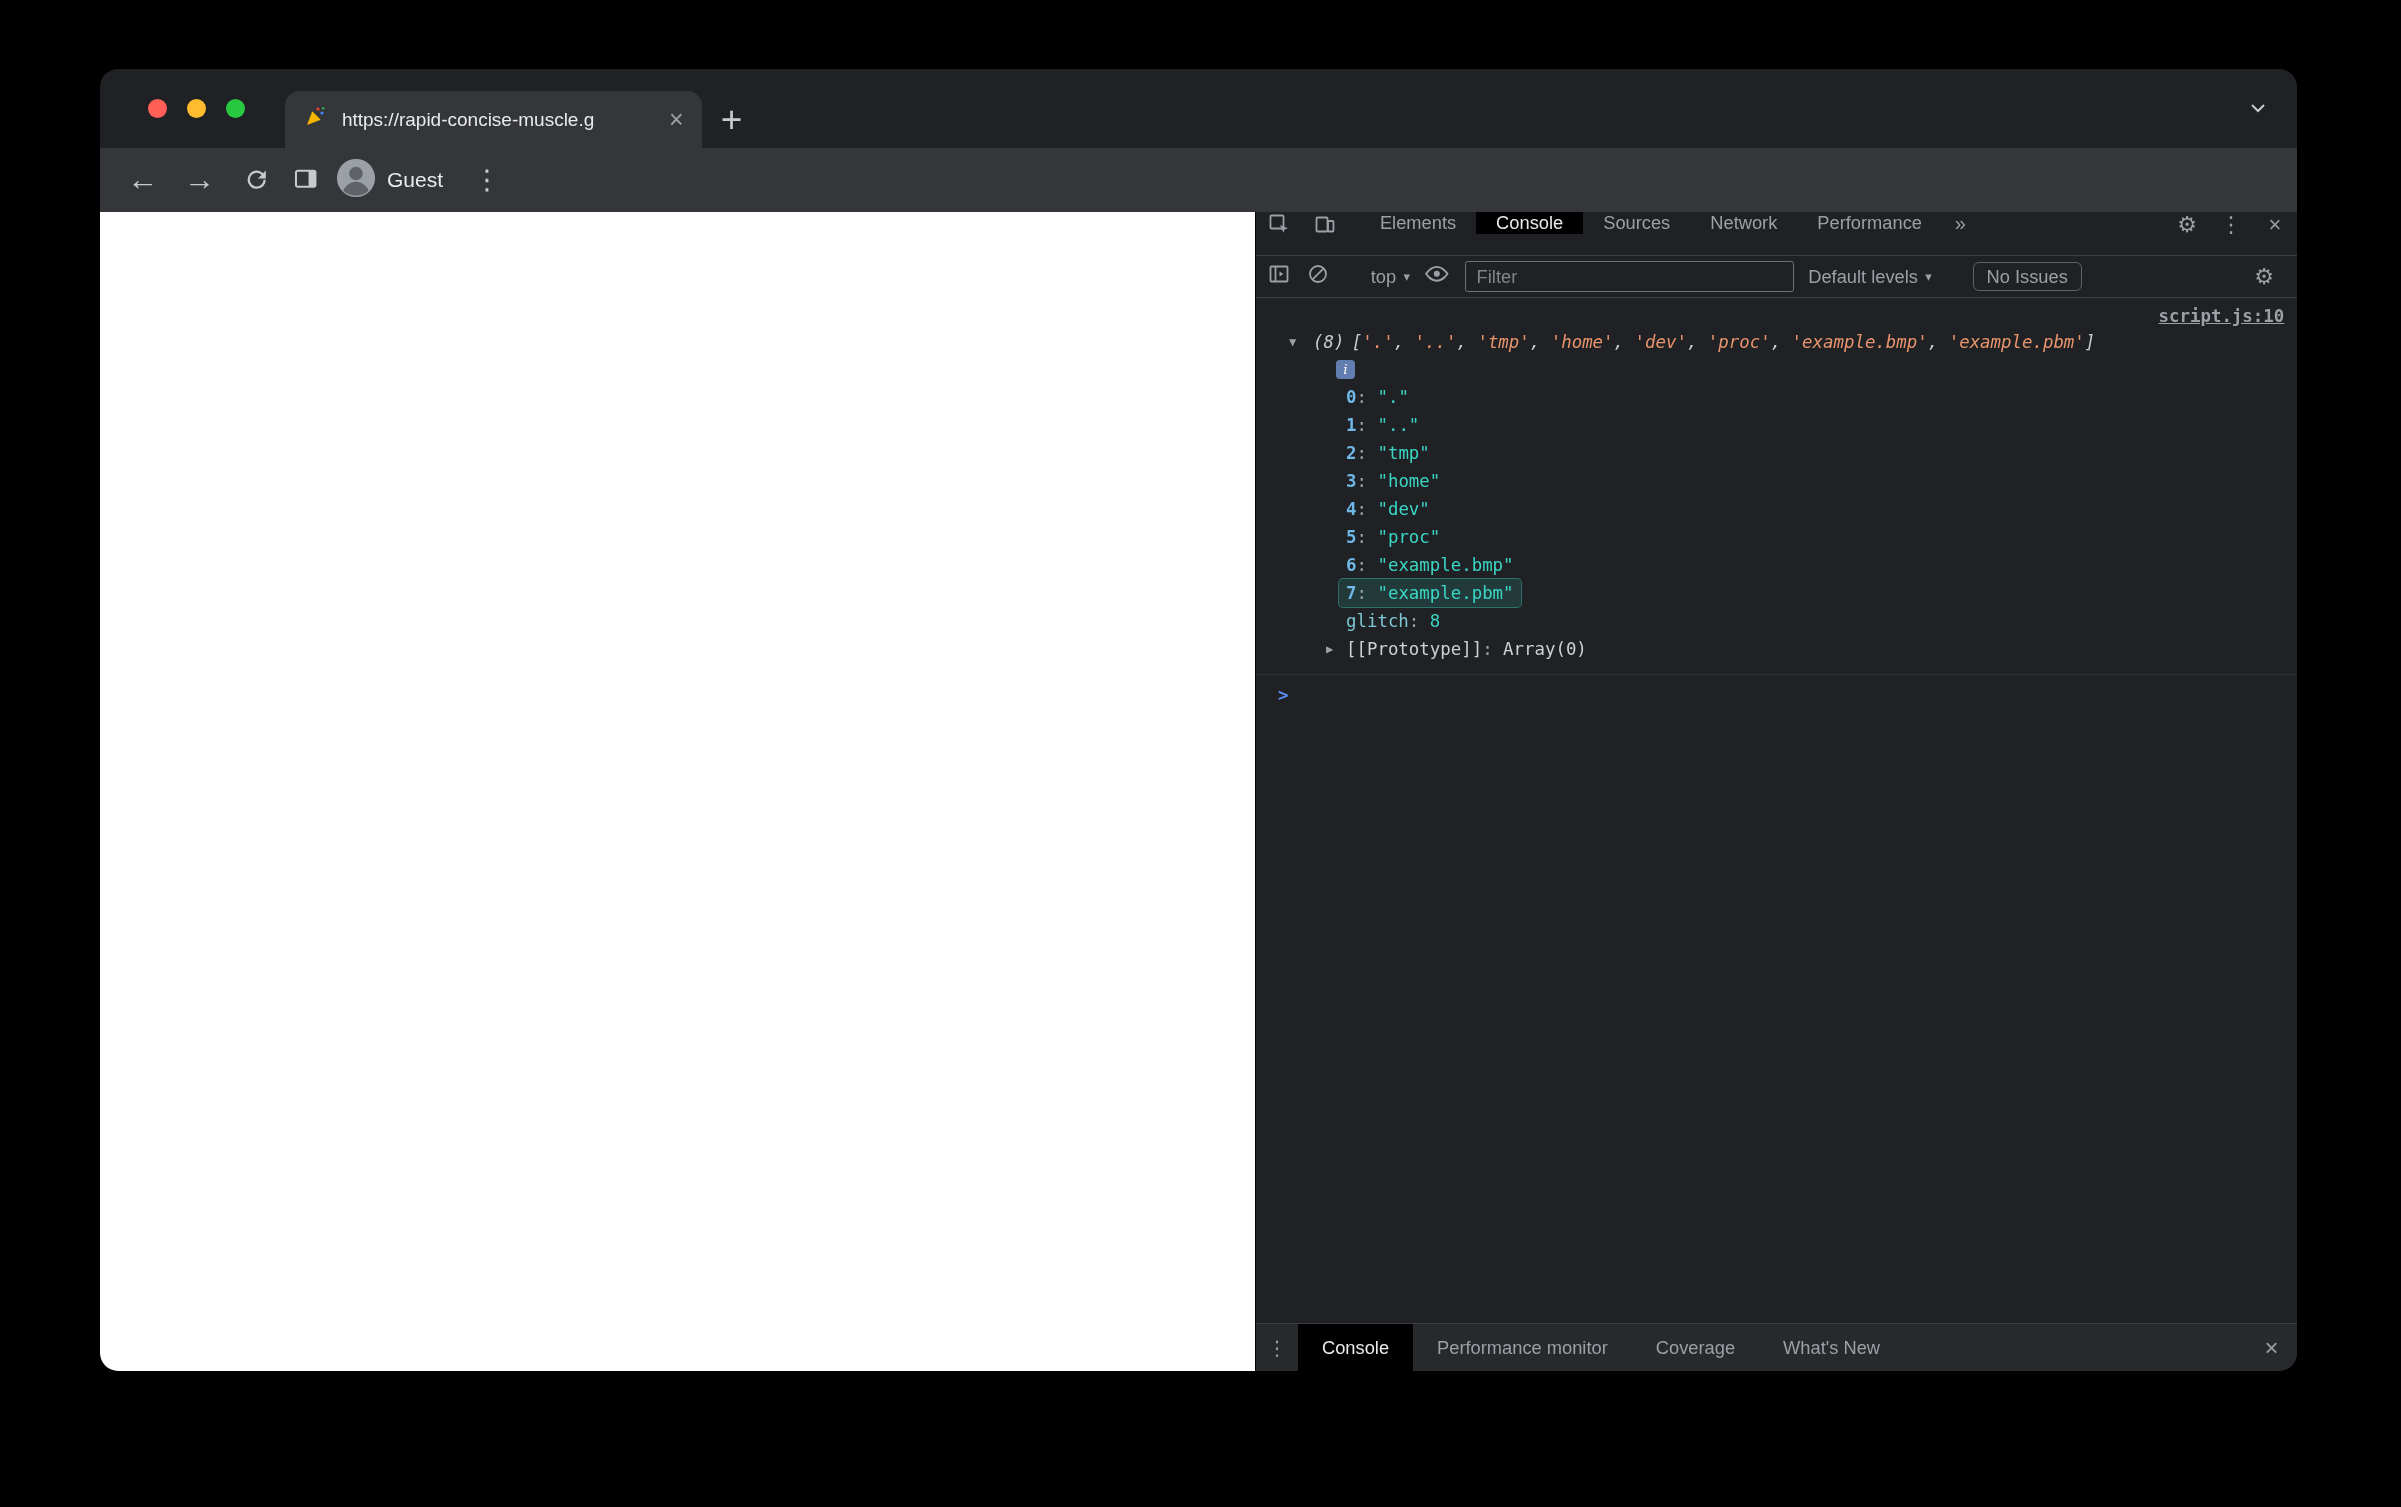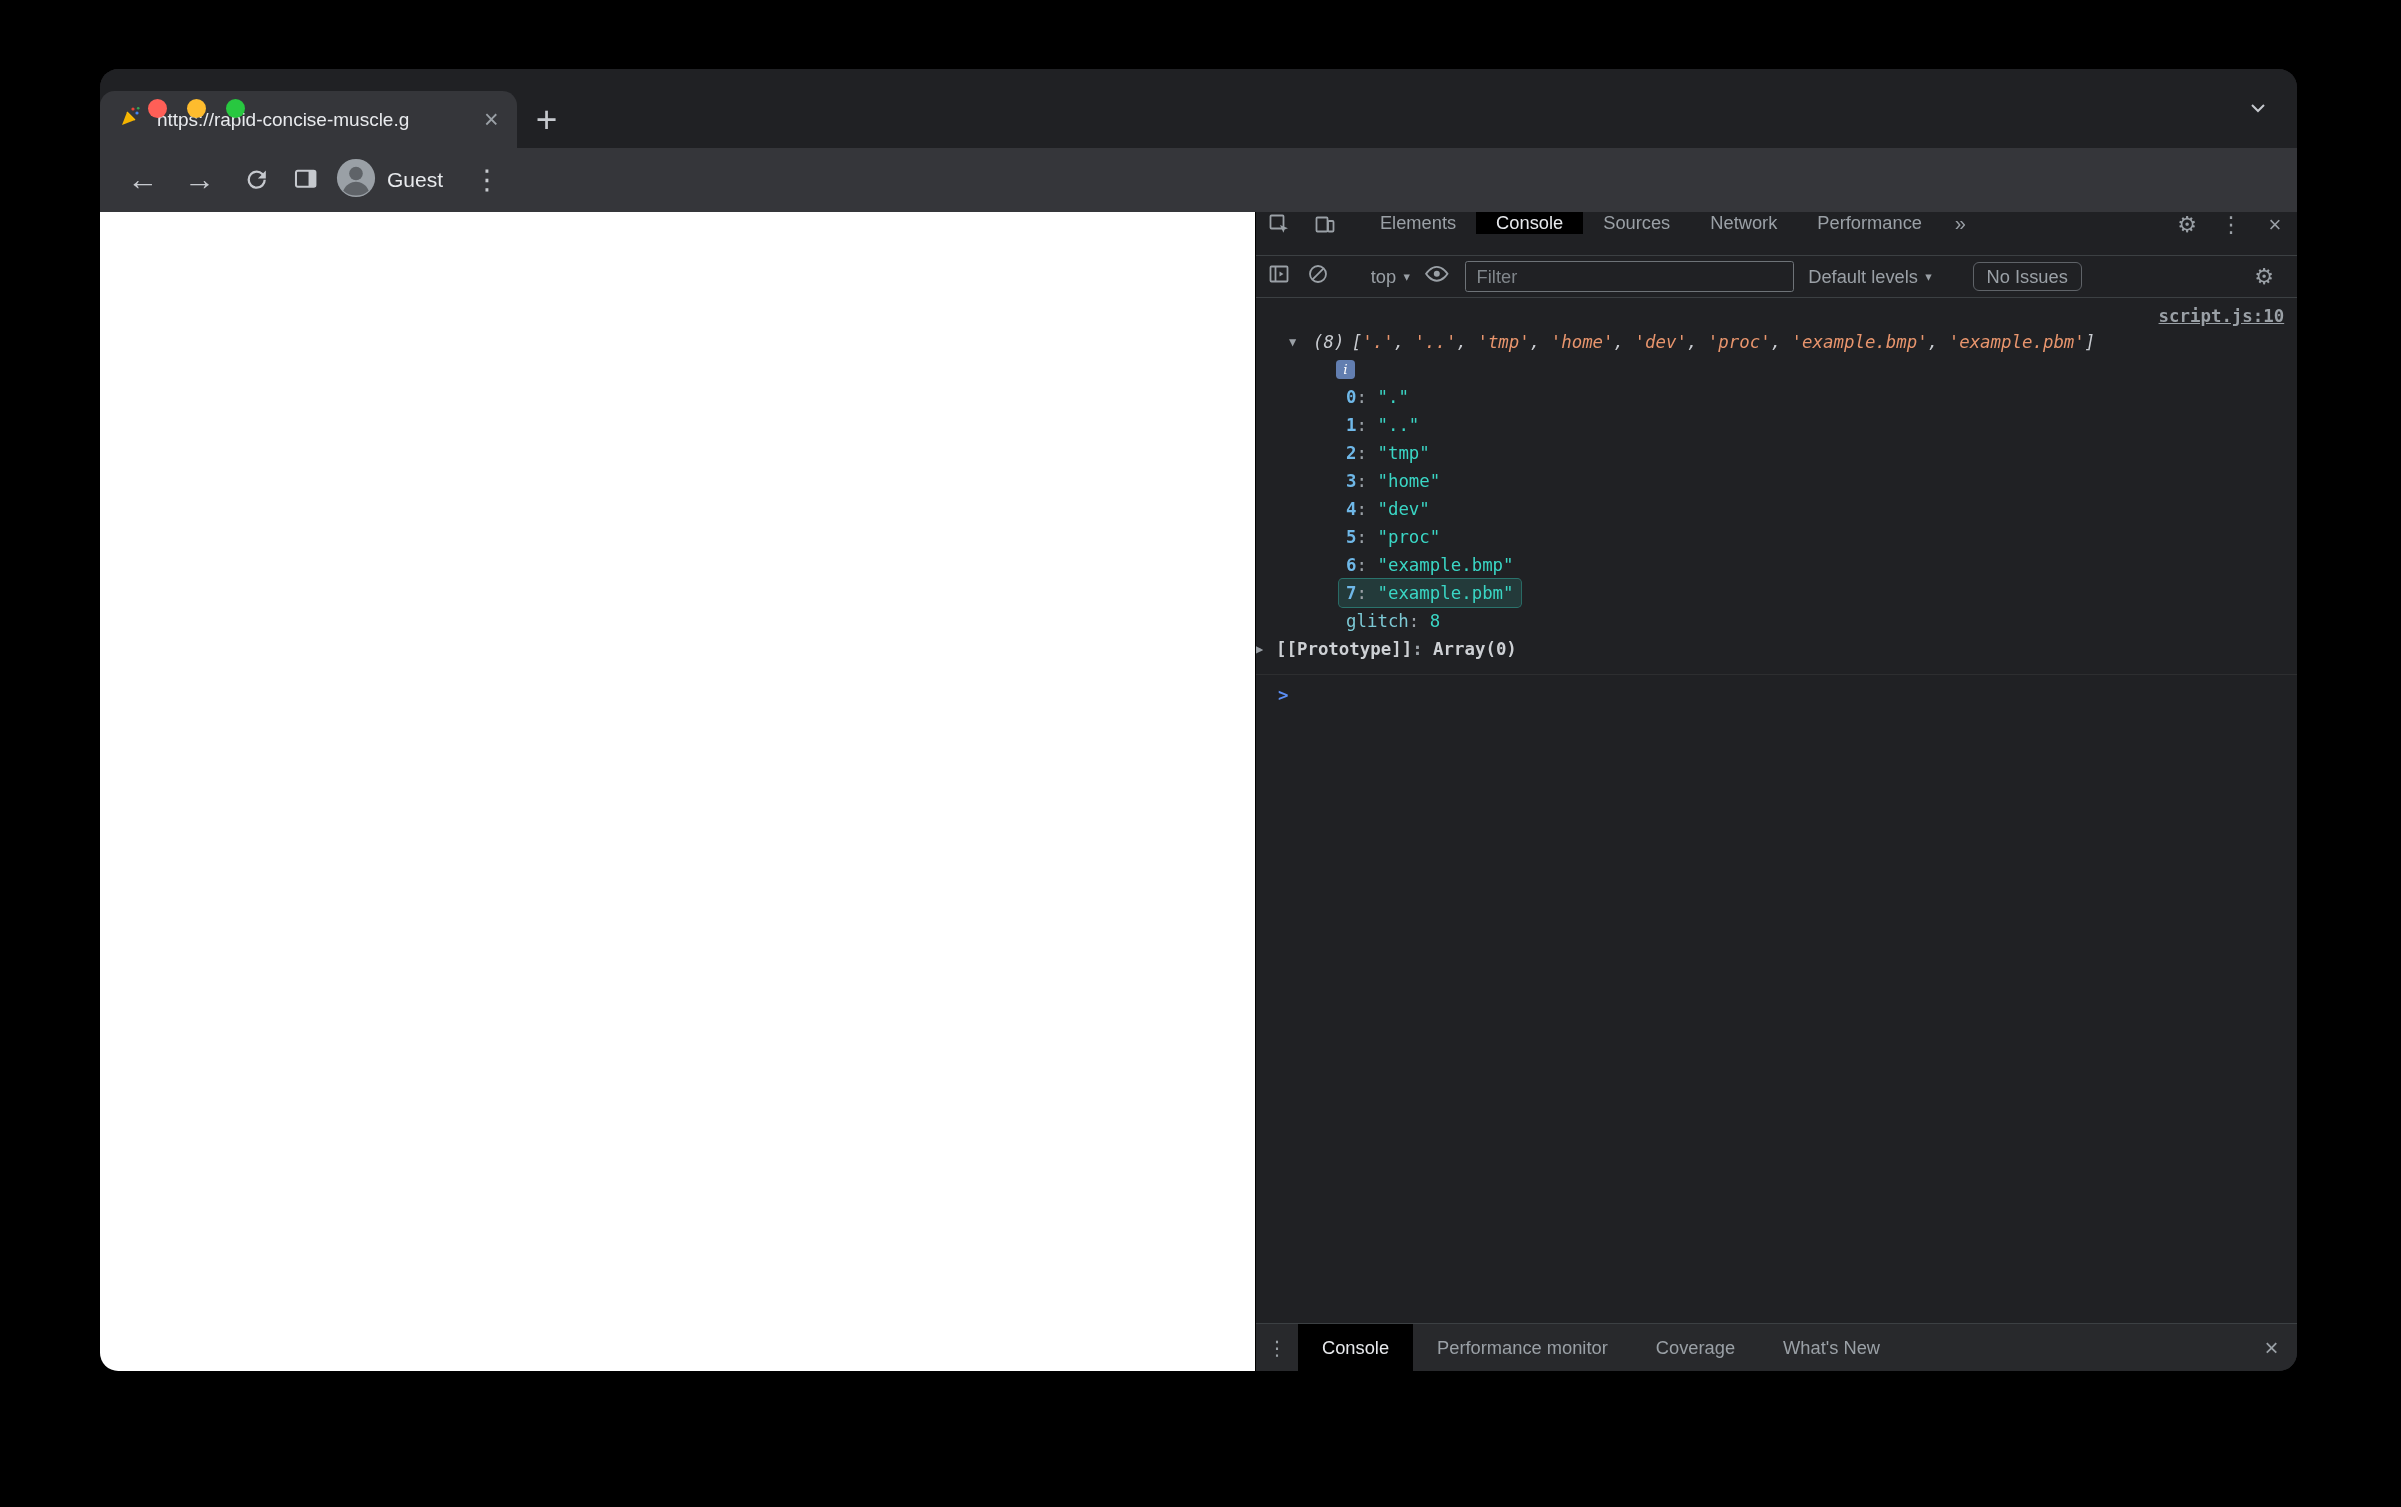--- a/index.html
+++ b/index.html
@@ -6,21 +6,21 @@
   html, body { margin:0; padding:0; width:2401px; height:1507px; background:#000; font-family:"Liberation Sans", sans-serif; }
 
   .window { position:absolute; left:100px; top:69px; width:2197px; height:1302px; background:#202124;
             border-radius:18.3px; overflow:hidden; display:flex; flex-direction:column; box-shadow:0 33px 110px rgba(0,0,0,.85); }
 
   
   .tabstrip { flex:0 0 79px; position:relative; display:flex; align-items:flex-end; background:#202124; }
   .traffic { position:absolute; left:48px; top:30px; display:flex; gap:20px; }
   .light { width:19px; height:19px; border-radius:50%; }
   .light.red{background:#ff5f57} .light.yellow{background:#febc2e} .light.green{background:#28c840}
-  .tab { width:417px; height:57px; background:#35363a; border-radius:14.6px 14.6px 0 0;
+  .tab { margin-left:185px; width:417px; height:57px; background:#35363a; border-radius:14.6px 14.6px 0 0;
          display:flex; align-items:center; gap:14.6px; padding:0 18.3px; color:#e8eaed; font-size:19px; }
   .tab-title { flex:1; overflow:hidden; white-space:nowrap; }
   .tab-close { color:#9aa0a6; font-size:25px; line-height:1; }
   .newtab { width:59px; height:57px; display:flex; align-items:center; justify-content:center; color:#c6c9ce; font-size:37px; }
   .strip-chevron { position:absolute; right:27.4px; top:27.4px; }
 
   
   .toolbar { flex:0 0 64px; background:#35363a; display:flex; align-items:center; padding:0 16.5px; gap:3.7px; }
   .nav-btn { width:53px; height:53px; display:flex; align-items:center; justify-content:center; color:#c6c9ce; font-size:31px; border-radius:50%; }
   .addressbar { flex:1; height:49px; margin:0 9.1px; background:#202124; border-radius:25px; display:flex; align-items:center; gap:14.6px; padding:0 22px; }
@@ -67,21 +67,21 @@
   .info-icon { width:19px; height:19px; border-radius:3.7px; background:#627eb0; color:#fff; font-family:"DejaVu Serif", serif;
                font-style:italic; font-size:13.7px; display:flex; align-items:center; justify-content:center; }
   .entry { padding-left:90px; }
   .idx { color:#6fb8e8; font-weight:bold; }
   .colon { color:#9aa0a6; }
   .val { color:#3ad6c5; }
   .entry-inner { display:inline-block; }
   .entry-inner.hl { background:rgba(56,214,197,.14); box-shadow:0 0 0 0.9px rgba(56,214,197,.45); border-radius:3.7px; padding:0 7.3px; margin-left:-7.3px; }
   .len-label { color:#7cc8d4; }
   .len-val { color:#3ad6c5; }
-  .proto-line { color:#cdd0d4;font-weight:bold; }
+  .proto-line { padding-left:70px; color:#cdd0d4; }
   .proto-line .tri { width:20px; }
   .prompt-line { margin-top:11px; border-top:0.9px solid rgba(255,255,255,.06); padding:5.5px 0 0 22px; color:#5b8ef4; font-weight:bold; }
 
   
   .drawer { flex:0 0 48px; border-top:0.9px solid #3c4043; background:#28292c; display:flex; align-items:stretch; font-size:18.3px; }
   .drawer-kebab { width:42px; display:flex; align-items:center; justify-content:center; font-size:20px; color:#9aa0a6; }
   .drawer-tab { display:flex; align-items:center; padding:0 24px; }
   .drawer-tab.active { background:#000; color:#e8eaed; }
   .drawer-close { margin-left:auto; width:51px; display:flex; align-items:center; justify-content:center; font-size:24px; color:#9aa0a6; }
 </style>

